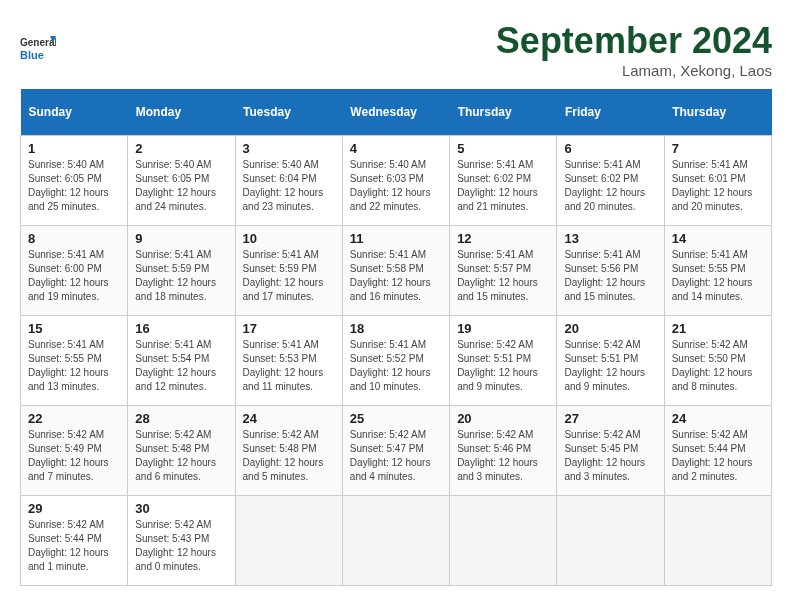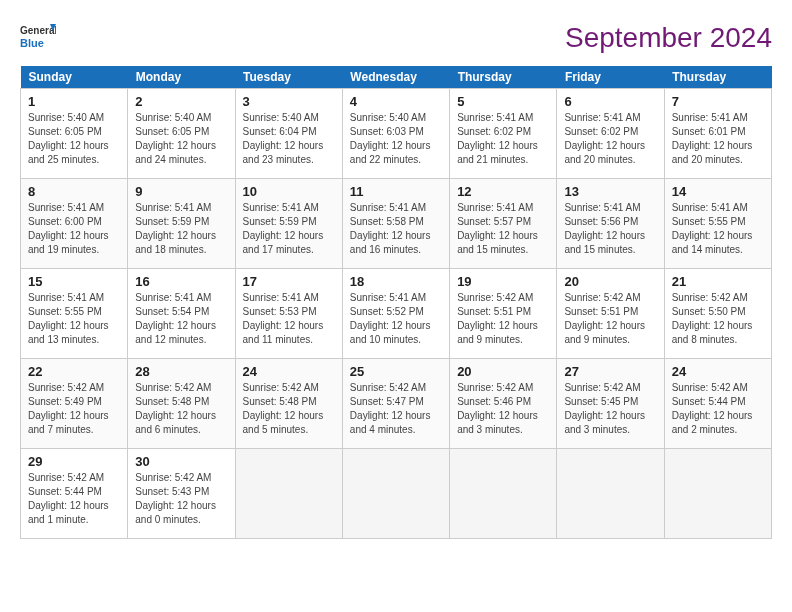--- a/index.html
+++ b/index.html
@@ -18,38 +18,38 @@
     }
     .logo {
       display: flex;
       align-items: center;
       gap: 4px;
     }
     .title-block {
       text-align: right;
     }
     .month-title {
-      font-size: 28px;
-      font-weight: normal;
-      color: #701a75;
+      font-size: 36px;
+      font-weight: bold;
+      color: #14532d;
     }
     .location {
       font-size: 15px;
       color: #555;
     }
     table {
       width: 100%;
       border-collapse: collapse;
       font-size: 11px;
     }
     th {
       background: #1a6fbb;
       color: #fff;
       text-align: left;
-      padding: 4px 8px;
+      padding: 16px 8px;
       font-size: 12px;
       font-weight: bold;
     }
     td {
       border: 1px solid #ccc;
       vertical-align: top;
       padding: 5px 7px;
       width: 14.28%;
       min-height: 80px;
       height: 90px;
@@ -80,20 +80,21 @@
   <div class="logo">
   <svg width="36" height="36" viewBox="0 0 36 36">
     <rect width="36" height="36" fill="white"></rect>
     <text x="0" y="14" font-size="10" font-weight="bold" font-family="Arial" fill="#333">General</text>
     <text x="0" y="27" font-size="11" font-weight="bold" font-family="Arial" fill="#1a6fbb">Blue</text>
     <polygon points="30,4 36,4 33,11" fill="#1a6fbb"></polygon>
   </svg>
 </div>
   <div class="title-block">
     <div class="month-title">September 2024</div>
+    <div class="location">Lamam, Xekong, Laos</div>
   </div>
 </div>
 
 <table>
   <thead>
     <tr>
     <th>Sunday</th>
         <th>Monday</th>
         <th>Tuesday</th>
         <th>Wednesday</th>

